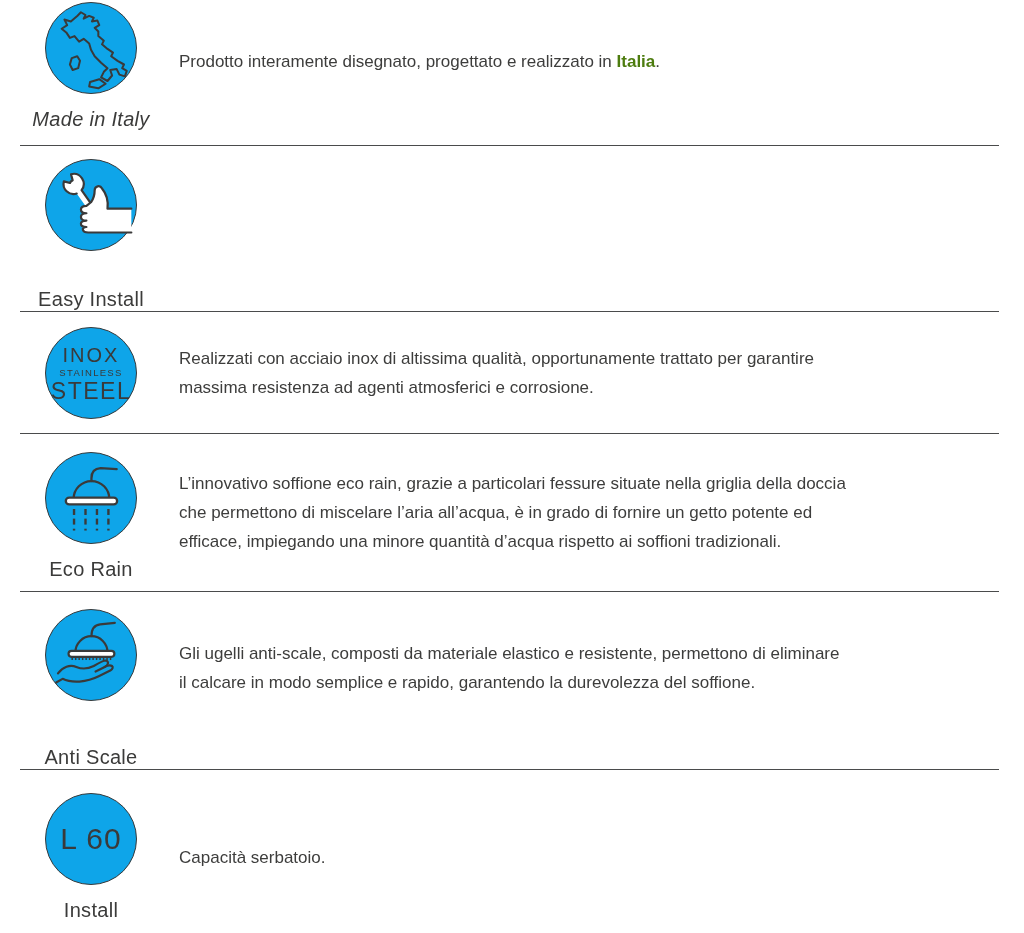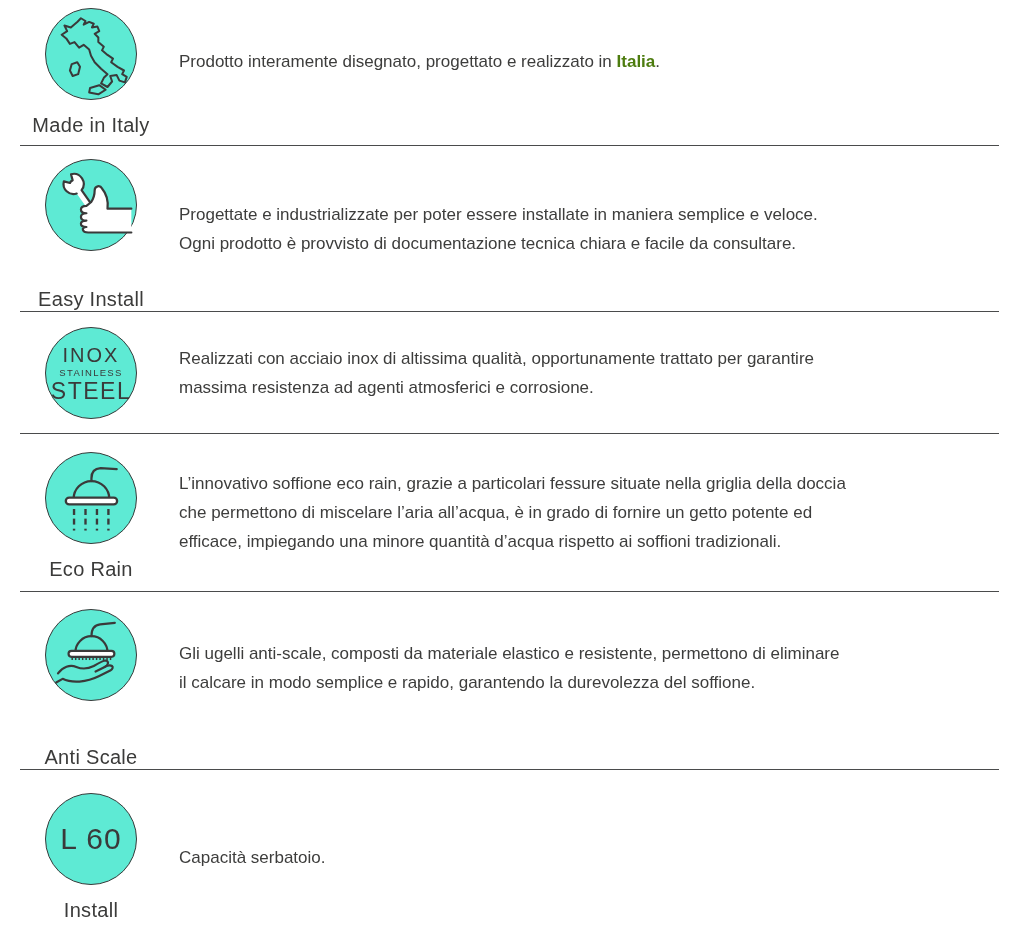--- a/index.html
+++ b/index.html
@@ -23,36 +23,36 @@
   .row-4 { min-height: 158px; }
   .row-5 { min-height: 161px; }
   .row-6 { min-height: 191px; }
   .icon-col {
     width: 142px;
     flex: 0 0 142px;
     display: flex;
     flex-direction: column;
     align-items: center;
   }
-  .row-1 .icon-col { padding-top: 8px; }
+  .row-1 .icon-col { padding-top: 2px; font-style: italic; }
   .row-2 .icon-col { padding-top: 13px; gap: 23px; }
   .row-3 .icon-col { padding-top: 15px; }
   .row-4 .icon-col { padding-top: 18px; }
   .row-5 .icon-col { padding-top: 17px; gap: 31px; }
   .row-6 .icon-col { padding-top: 23px; }
   .circle {
     width: 92px;
     height: 92px;
     border: 1.5px solid #3a3a3a;
     border-radius: 50%;
     display: flex;
     flex-direction: column;
     align-items: center;
     justify-content: center;
-    background: #5eead4;
+    background: #0ea5e9;
     flex: 0 0 auto;
   }
   .circle svg { display: block; width: 88px; height: 88px; }
   .feature-label {
     margin-top: 14px;
     font-size: 20px;
     letter-spacing: 0.3px;
     color: #3b3b3a;
     text-align: center;
     white-space: nowrap;
@@ -104,24 +104,20 @@
 
   <section class="row row-2">
     <div class="icon-col">
       <div class="circle">
         <svg viewBox="0 0 96 96" stroke="#3a3a3a" stroke-width="2.4" stroke-linejoin="round" stroke-linecap="round">
           <path d="M32.4 35.5 A11 11 0 0 1 18.4 22.2 L25.1 24 A4 4 0 0 1 28 21.1 L26.2 14.4 A11 11 0 0 1 37.7 31.8 L57.6 60.2 L52.4 63.8" fill="#ffffff"></path>
           <path d="M92 52 L66 52 C67 44 65 36 60 30 C58 26 52 27 52 32 C52 36 51 41 48 45 L43 49 C35 49 35 57 43 57 C35 57 35 65 43 65 C35 65 35 72 43 72 C37 72 38 78 45 78 L92 78" fill="#ffffff"></path>
         </svg>
       </div>
       <div class="feature-label">Easy Install</div>
-    </div>
-    <div class="text-col">
-      <p class="body-text">Progettate e industrializzate per poter essere installate in maniera semplice e veloce.
-Ogni prodotto è provvisto di documentazione tecnica chiara e facile da consultare.</p>
     </div>
   </section>
 
   <section class="row row-3">
     <div class="icon-col">
       <div class="circle">
         <div class="inox-line1">INOX</div>
         <div class="inox-line2">STAINLESS</div>
         <div class="inox-line3">STEEL</div>
       </div>

